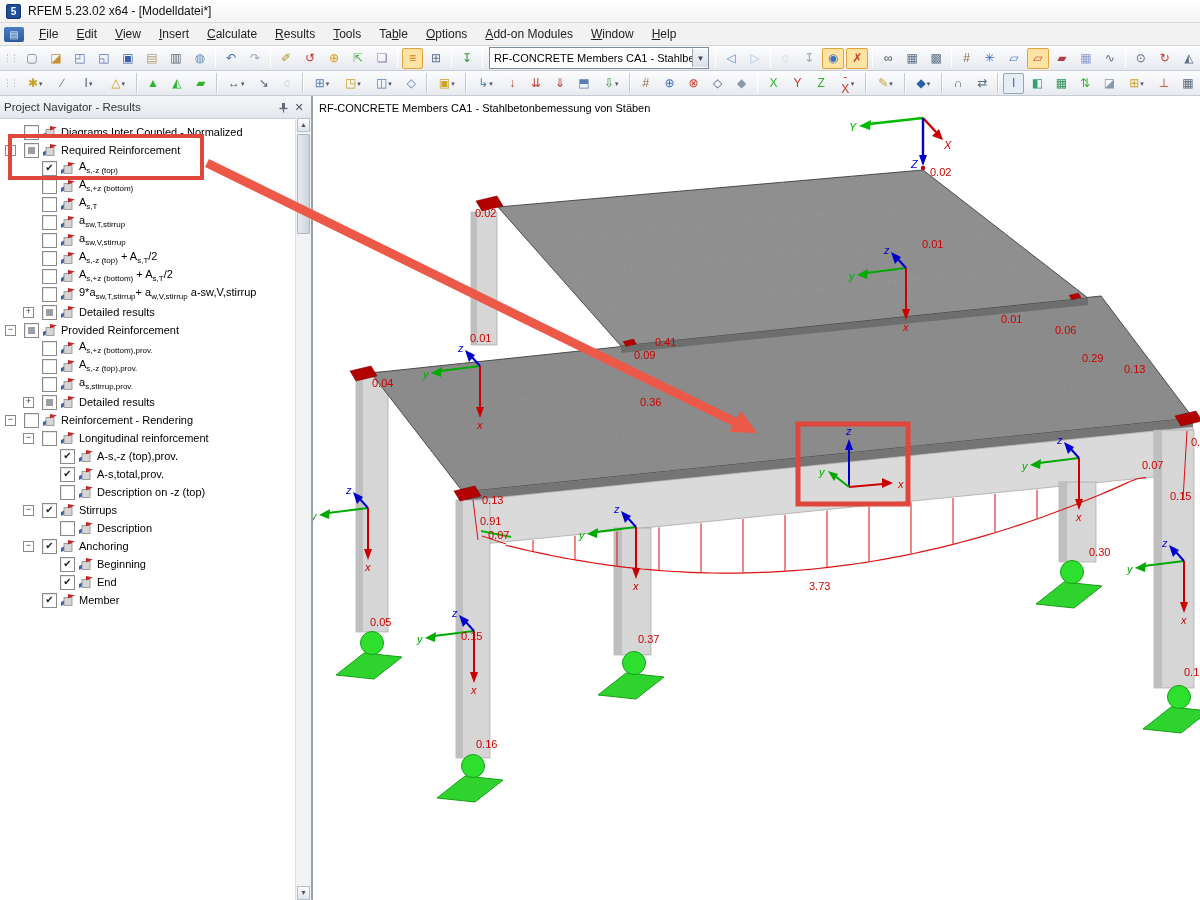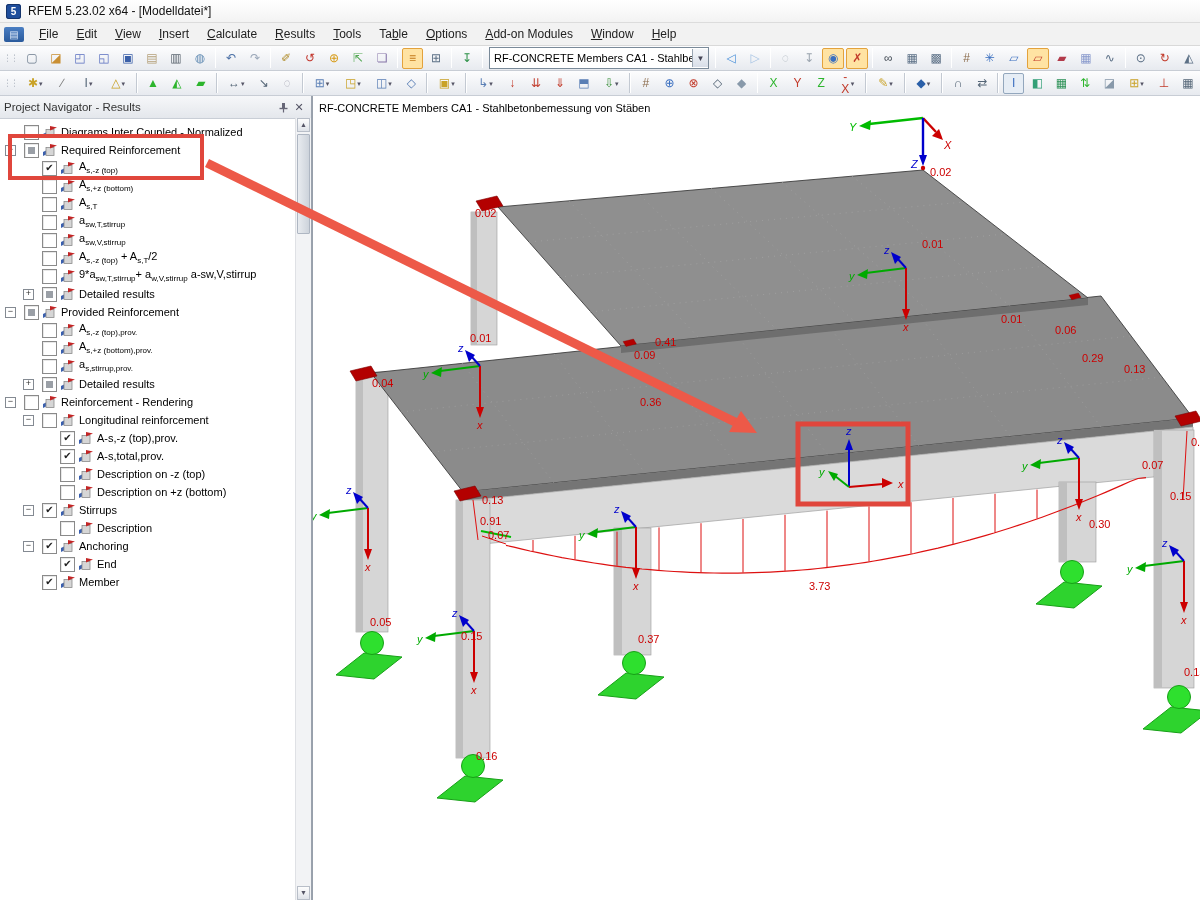--- a/index.html
+++ b/index.html
@@ -454,20 +454,29 @@
   </svg>
 <span class="lbl"><span>A</span><sub>s,-z (top)</sub><span> + A</span><sub>s,T</sub><span>/2</span></span>
       </div>
       <div class="trow" style="padding-left: 42px;">
         <span class="cb un"></span>
   <svg class="flag" width="15" height="13" viewBox="0 0 15 13">
     <path d="M1 8 L5 6 5 10 1 12 Z" fill="#3a5fae"></path>
     <rect x="4" y="3.5" width="8" height="8" fill="#d6d6d6" stroke="#8a8a8a" stroke-width="0.8"></rect>
     <path d="M8 0 L15 1.5 8 4.5 Z" fill="#c22525"></path>
   </svg>
+<span class="lbl"><span>A</span><sub>s,+z (bottom)</sub><span> + A</span><sub>s,T</sub><span>/2</span></span>
+      </div>
+      <div class="trow" style="padding-left: 42px;">
+        <span class="cb un"></span>
+  <svg class="flag" width="15" height="13" viewBox="0 0 15 13">
+    <path d="M1 8 L5 6 5 10 1 12 Z" fill="#3a5fae"></path>
+    <rect x="4" y="3.5" width="8" height="8" fill="#d6d6d6" stroke="#8a8a8a" stroke-width="0.8"></rect>
+    <path d="M8 0 L15 1.5 8 4.5 Z" fill="#c22525"></path>
+  </svg>
 <span class="lbl"><span>9*a</span><sub>sw,T,stirrup</sub><span>+ a</span><sub>w,V,stirrup</sub><span> a-sw,V,stirrup</span></span>
       </div>
       <div class="trow" style="padding-left: 42px;">
         <span class="exp" style="left: 23px;">+</span>
         <span class="cb pa"></span>
   <svg class="flag" width="15" height="13" viewBox="0 0 15 13">
     <path d="M1 8 L5 6 5 10 1 12 Z" fill="#3a5fae"></path>
     <rect x="4" y="3.5" width="8" height="8" fill="#d6d6d6" stroke="#8a8a8a" stroke-width="0.8"></rect>
     <path d="M8 0 L15 1.5 8 4.5 Z" fill="#c22525"></path>
   </svg>
@@ -483,30 +492,30 @@
   </svg>
 <span class="lbl"><span>Provided Reinforcement</span></span>
       </div>
       <div class="trow" style="padding-left: 42px;">
         <span class="cb un"></span>
   <svg class="flag" width="15" height="13" viewBox="0 0 15 13">
     <path d="M1 8 L5 6 5 10 1 12 Z" fill="#3a5fae"></path>
     <rect x="4" y="3.5" width="8" height="8" fill="#d6d6d6" stroke="#8a8a8a" stroke-width="0.8"></rect>
     <path d="M8 0 L15 1.5 8 4.5 Z" fill="#c22525"></path>
   </svg>
+<span class="lbl"><span>A</span><sub>s,+z (bottom),prov.</sub></span>
+      </div>
+      <div class="trow" style="padding-left: 42px;">
+        <span class="cb un"></span>
+  <svg class="flag" width="15" height="13" viewBox="0 0 15 13">
+    <path d="M1 8 L5 6 5 10 1 12 Z" fill="#3a5fae"></path>
+    <rect x="4" y="3.5" width="8" height="8" fill="#d6d6d6" stroke="#8a8a8a" stroke-width="0.8"></rect>
+    <path d="M8 0 L15 1.5 8 4.5 Z" fill="#c22525"></path>
+  </svg>
 <span class="lbl"><span>A</span><sub>s,-z (top),prov.</sub></span>
-      </div>
-      <div class="trow" style="padding-left: 42px;">
-        <span class="cb un"></span>
-  <svg class="flag" width="15" height="13" viewBox="0 0 15 13">
-    <path d="M1 8 L5 6 5 10 1 12 Z" fill="#3a5fae"></path>
-    <rect x="4" y="3.5" width="8" height="8" fill="#d6d6d6" stroke="#8a8a8a" stroke-width="0.8"></rect>
-    <path d="M8 0 L15 1.5 8 4.5 Z" fill="#c22525"></path>
-  </svg>
-<span class="lbl"><span>A</span><sub>s,+z (bottom),prov.</sub></span>
       </div>
       <div class="trow" style="padding-left: 42px;">
         <span class="cb un"></span>
   <svg class="flag" width="15" height="13" viewBox="0 0 15 13">
     <path d="M1 8 L5 6 5 10 1 12 Z" fill="#3a5fae"></path>
     <rect x="4" y="3.5" width="8" height="8" fill="#d6d6d6" stroke="#8a8a8a" stroke-width="0.8"></rect>
     <path d="M8 0 L15 1.5 8 4.5 Z" fill="#c22525"></path>
   </svg>
 <span class="lbl"><span>a</span><sub>s,stirrup,prov.</sub></span>
       </div>
@@ -560,29 +569,20 @@
       </div>
       <div class="trow" style="padding-left: 60px;">
         <span class="cb un"></span>
   <svg class="flag" width="15" height="13" viewBox="0 0 15 13">
     <path d="M1 8 L5 6 5 10 1 12 Z" fill="#3a5fae"></path>
     <rect x="4" y="3.5" width="8" height="8" fill="#d6d6d6" stroke="#8a8a8a" stroke-width="0.8"></rect>
     <path d="M8 0 L15 1.5 8 4.5 Z" fill="#c22525"></path>
   </svg>
 <span class="lbl"><span>Description on -z (top)</span></span>
       </div>
-      <div class="trow" style="padding-left: 60px;">
-        <span class="cb un"></span>
-  <svg class="flag" width="15" height="13" viewBox="0 0 15 13">
-    <path d="M1 8 L5 6 5 10 1 12 Z" fill="#3a5fae"></path>
-    <rect x="4" y="3.5" width="8" height="8" fill="#d6d6d6" stroke="#8a8a8a" stroke-width="0.8"></rect>
-    <path d="M8 0 L15 1.5 8 4.5 Z" fill="#c22525"></path>
-  </svg>
-<span class="lbl"><span>Description on +z (bottom)</span></span>
-      </div>
       <div class="trow" style="padding-left: 42px;">
         <span class="exp" style="left: 23px;">−</span>
         <span class="cb ch"></span>
   <svg class="flag" width="15" height="13" viewBox="0 0 15 13">
     <path d="M1 8 L5 6 5 10 1 12 Z" fill="#3a5fae"></path>
     <rect x="4" y="3.5" width="8" height="8" fill="#d6d6d6" stroke="#8a8a8a" stroke-width="0.8"></rect>
     <path d="M8 0 L15 1.5 8 4.5 Z" fill="#c22525"></path>
   </svg>
 <span class="lbl"><span>Stirrups</span></span>
       </div>
@@ -597,20 +597,29 @@
       </div>
       <div class="trow" style="padding-left: 42px;">
         <span class="exp" style="left: 23px;">−</span>
         <span class="cb ch"></span>
   <svg class="flag" width="15" height="13" viewBox="0 0 15 13">
     <path d="M1 8 L5 6 5 10 1 12 Z" fill="#3a5fae"></path>
     <rect x="4" y="3.5" width="8" height="8" fill="#d6d6d6" stroke="#8a8a8a" stroke-width="0.8"></rect>
     <path d="M8 0 L15 1.5 8 4.5 Z" fill="#c22525"></path>
   </svg>
 <span class="lbl"><span>Anchoring</span></span>
+      </div>
+      <div class="trow" style="padding-left: 60px;">
+        <span class="cb ch"></span>
+  <svg class="flag" width="15" height="13" viewBox="0 0 15 13">
+    <path d="M1 8 L5 6 5 10 1 12 Z" fill="#3a5fae"></path>
+    <rect x="4" y="3.5" width="8" height="8" fill="#d6d6d6" stroke="#8a8a8a" stroke-width="0.8"></rect>
+    <path d="M8 0 L15 1.5 8 4.5 Z" fill="#c22525"></path>
+  </svg>
+<span class="lbl"><span>Beginning</span></span>
       </div>
       <div class="trow" style="padding-left: 60px;">
         <span class="cb ch"></span>
   <svg class="flag" width="15" height="13" viewBox="0 0 15 13">
     <path d="M1 8 L5 6 5 10 1 12 Z" fill="#3a5fae"></path>
     <rect x="4" y="3.5" width="8" height="8" fill="#d6d6d6" stroke="#8a8a8a" stroke-width="0.8"></rect>
     <path d="M8 0 L15 1.5 8 4.5 Z" fill="#c22525"></path>
   </svg>
 <span class="lbl"><span>End</span></span>
       </div>
@@ -808,22 +817,22 @@
       <span class="vlabel" style="left: 639px; top: 396px;">0.36</span>
       <span class="vlabel" style="left: 371px; top: 377px;">0.04</span>
       <span class="vlabel" style="left: 481px; top: 494px;">0.13</span>
       <span class="vlabel" style="left: 479px; top: 515px; text-align: center;">0.91</span>
       <span class="vlabel" style="left: 487px; top: 529px;">0.07</span>
       <span class="vlabel" style="left: 1141px; top: 459px;">0.07</span>
       <span class="vlabel" style="left: 1169px; top: 490px;">0.15</span>
       <span class="vlabel" style="left: 369px; top: 616px;">0.05</span>
       <span class="vlabel" style="left: 460px; top: 630px;">0.15</span>
       <span class="vlabel" style="left: 637px; top: 633px;">0.37</span>
-      <span class="vlabel" style="left: 1088px; top: 518px;">0.30</span>
-      <span class="vlabel" style="left: 475px; top: 738px; margin-top: 12px;">0.16</span>
+      <span class="vlabel" style="left: 1088px; top: 546px;">0.30</span>
+      <span class="vlabel" style="left: 475px; top: 738px;">0.16</span>
       <span class="vlabel" style="left: 1183px; top: 666px;">0.15</span>
       <span class="vlabel" style="left: 1190px; top: 436px;">0.07</span>
       <span class="vlabel" style="left: 808px; top: 580px;">3.73</span>
     </div>
 </div>
 
 <svg id="overlay">
   <rect x="10" y="136" width="192" height="42" fill="none" stroke="#e0463c" stroke-width="4"></rect>
   <rect x="798" y="424" width="110" height="80" fill="none" stroke="#e0463c" stroke-width="5"></rect>
   <line x1="207" y1="163" x2="737" y2="423" stroke="#ed5948" stroke-width="9"></line>

